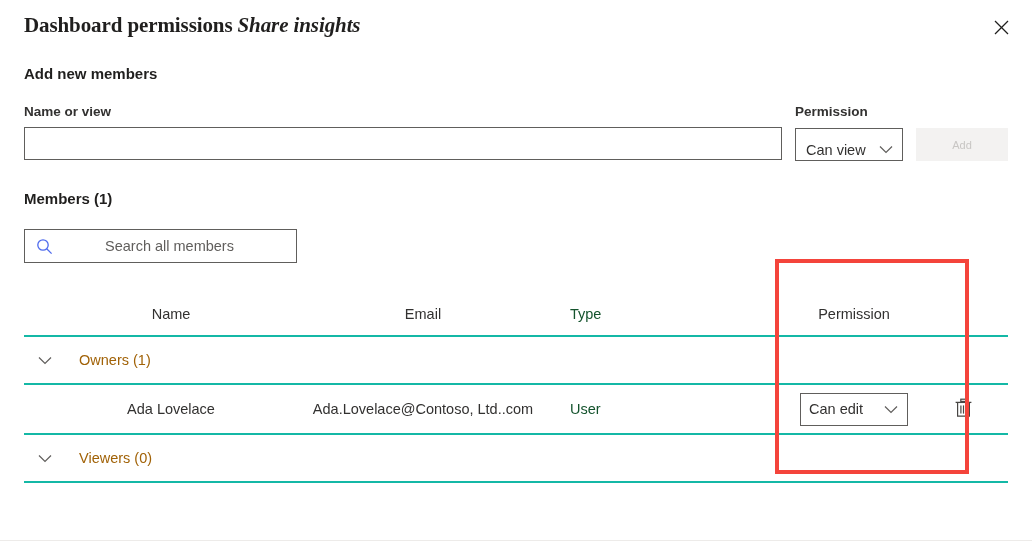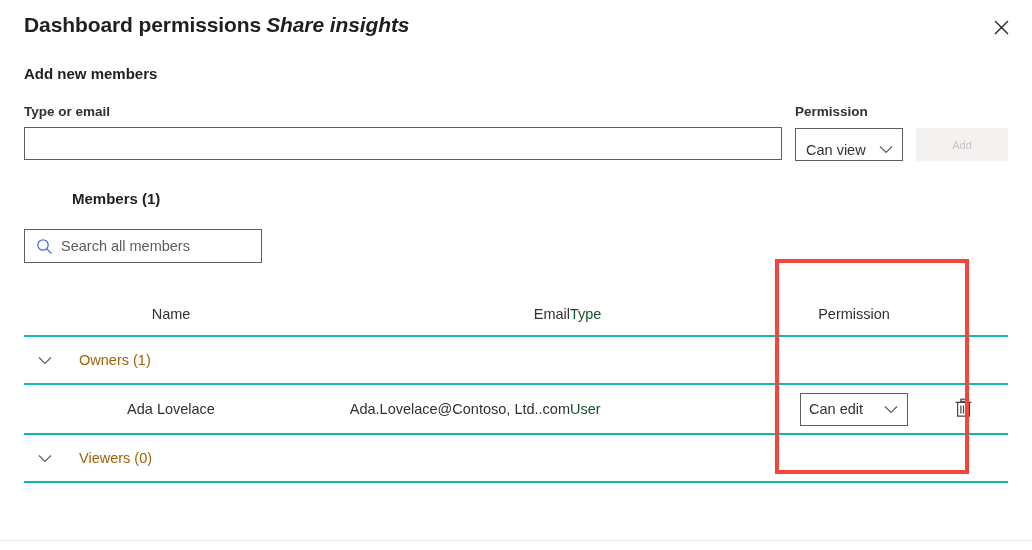--- a/index.html
+++ b/index.html
@@ -26,20 +26,21 @@
   
   .dialog-title {
     position: absolute;
     left: 24px;
     top: 13px;
     font-size: 21px;
     font-weight: 600;
     color: #201f1e;
     white-space: nowrap;
     letter-spacing: -0.1px;
+    font-family: Liberation Serif, serif;
   }
   .dialog-title .title-italic {
     font-style: italic;
     font-weight: 600;
     margin-left: 5px;
   }
   .close-button {
     position: absolute;
     right: 14px;
     top: 10px;
@@ -57,21 +58,21 @@
 
   
   .section-heading {
     position: absolute;
     left: 24px;
     font-size: 15px;
     font-weight: 600;
     color: #201f1e;
   }
   #add-members-heading { top: 65px; }
-  #members-heading { top: 190px; margin-left: 48px; }
+  #members-heading { top: 190px; }
 
   
   .field-label {
     position: absolute;
     font-size: 13.5px;
     font-weight: 600;
     color: #323130;
   }
   #name-label { left: 24px; top: 104px; }
   #permission-label { left: 795px; top: 104px; }
@@ -136,28 +137,29 @@
     font-size: 11px;
     cursor: default;
     padding: 0;
   }
 
   
   .search-box {
     position: absolute;
     left: 24px;
     top: 229px;
-    width: 238px;
+    width: 273px;
     height: 34px;
     box-sizing: border-box;
     border: 1px solid #605e5c;
     background: #ffffff;
     display: flex;
     align-items: center;
     padding: 0 8px;
+    gap: 44px;
   }
   .search-box .search-icon {
     flex: 0 0 auto;
     display: flex;
     align-items: center;
     justify-content: center;
     width: 22px;
     color: #4f6bed;
   }
   .search-box .search-field {
@@ -206,21 +208,21 @@
   }
   .col-name {
     width: 210px;
     flex: 0 0 210px;
     text-align: center;
     color: #323130;
   }
   .col-email {
     width: 294px;
     flex: 0 0 294px;
-    text-align: right;
+    text-align: center;
     color: #323130;
   }
   .col-type {
     width: 204px;
     flex: 0 0 204px;
     color: #14532d;
   }
   .col-permission {
     width: 160px;
     flex: 0 0 160px;
@@ -301,21 +303,21 @@
     <span>
       <svg width="15" height="15" viewBox="0 0 15 15" aria-hidden="true">
         <line x1="1" y1="1" x2="14" y2="14" stroke="#201f1e" stroke-width="1.3"></line>
         <line x1="14" y1="1" x2="1" y2="14" stroke="#201f1e" stroke-width="1.3"></line>
       </svg>
     </span>
   </button>
 
   <div class="section-heading" id="add-members-heading">Add new members</div>
 
-  <div class="field-label" id="name-label">Type or email</div>
+  <div class="field-label" id="name-label">Name or view</div>
   <input class="name-input" type="text" value="" placeholder="" style="">
 
   <div class="field-label" id="permission-label">Permission</div>
 
   <div class="dropdown" id="permission-select">
     <span class="dd-text">Can view</span>
     <span class="dd-chevron">
       <svg width="14" height="9" viewBox="0 0 14 9" aria-hidden="true">
         <polyline points="1,1.5 7,7.5 13,1.5" fill="none" stroke="#605e5c" stroke-width="1.2"></polyline>
       </svg>

